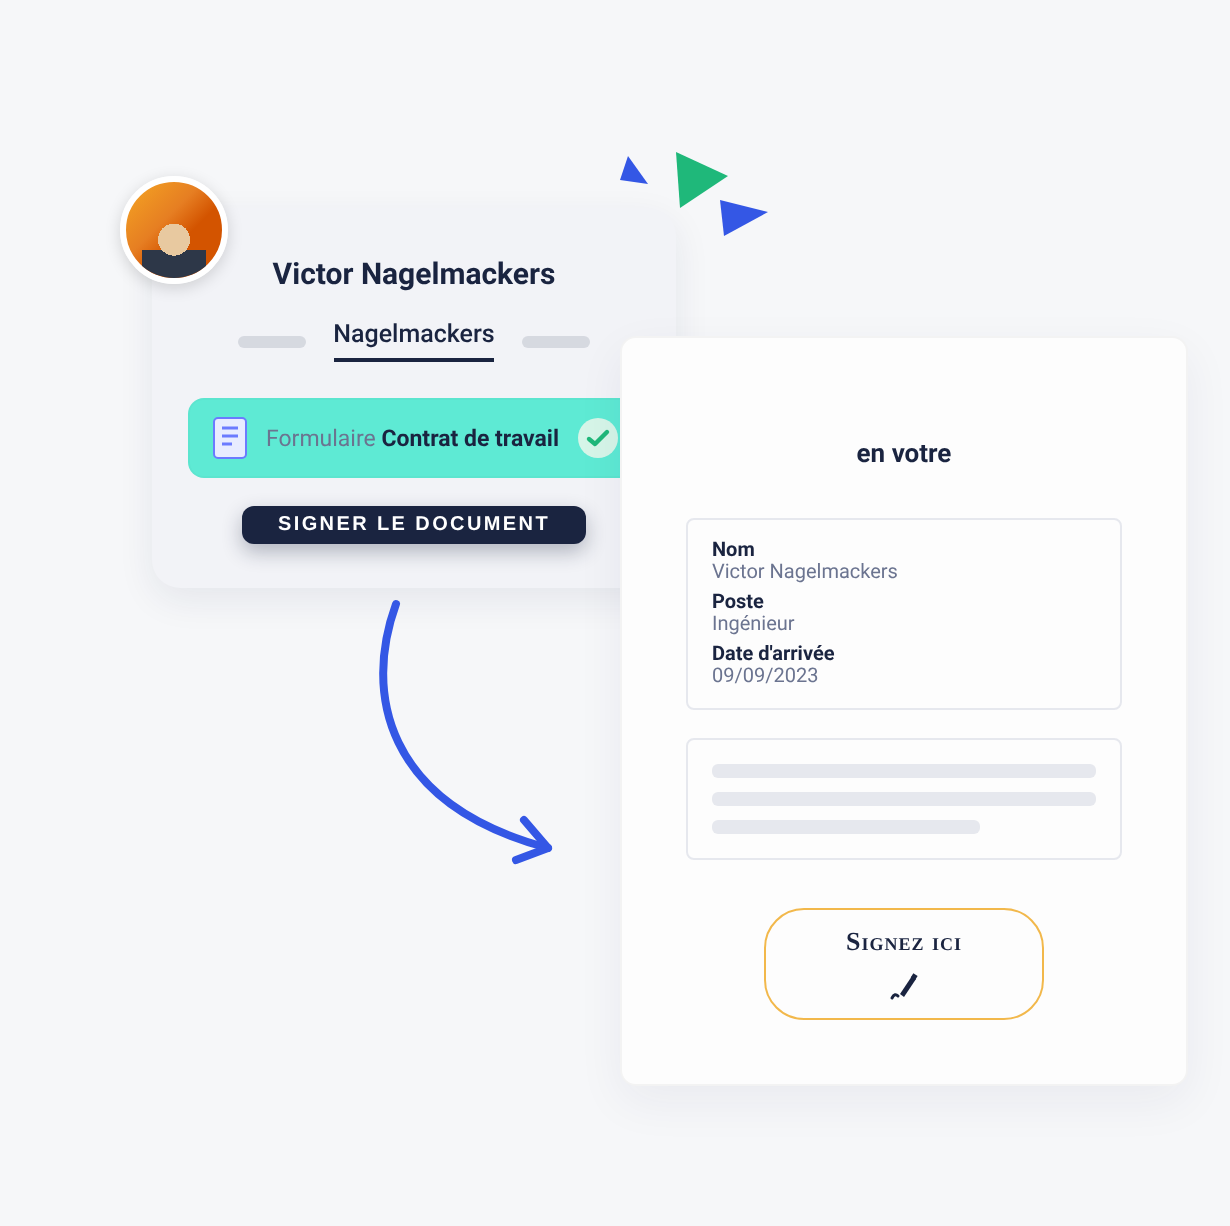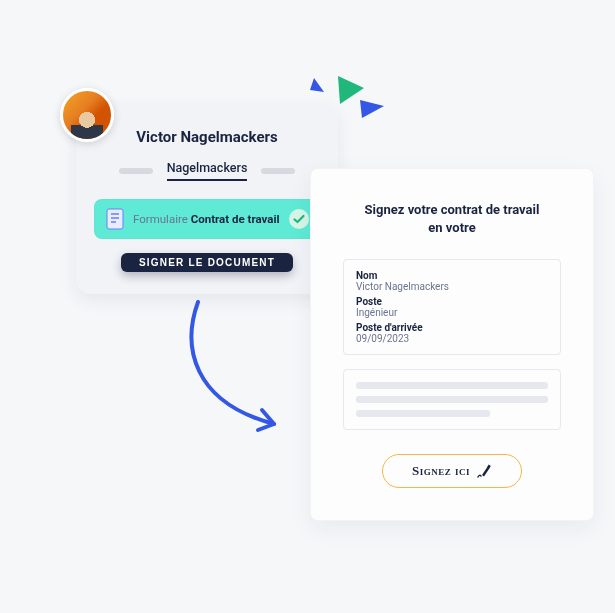--- a/index.html
+++ b/index.html
@@ -200,20 +200,21 @@
     display: flex;
     align-items: center;
     justify-content: center;
     gap: 6px;
     width: 140px;
     margin: 0 auto;
     padding: 8px 14px;
     border: 1.5px solid #f2b84b;
     border-radius: 20px;
     cursor: pointer;
+    flex-direction: column;
   }
   .sign-here-text {
     font-family: "Comic Sans MS", "Marker Felt", cursive;
     font-size: 13px;
     font-weight: 700;
     color: #1a2440;
     letter-spacing: 0.5px;
     font-variant: small-caps;
   }
   .pen-icon {
@@ -260,35 +261,35 @@
   <button class="sign-btn">SIGNER LE DOCUMENT</button>
 </div>
 
 <svg class="arrow-swoosh" viewBox="0 0 128 150">
   <path d="M24,8 C8,52 18,108 100,130" stroke="#3457e5" stroke-width="4" fill="none" stroke-linecap="round"></path>
   <path d="M100,130 L88,116 M100,130 L84,136" stroke="#3457e5" stroke-width="4" fill="none" stroke-linecap="round"></path>
 </svg>
 
 <div class="doc-panel">
   <div class="doc-title">
-    <span>Signez votre contrat de travail</span><br>
+    <br>
     <span>en votre</span>
   </div>
 
   <div class="info-block">
     <div class="info-row">
       <div class="info-label">Nom</div>
       <div class="info-value">Victor Nagelmackers</div>
     </div>
     <div class="info-row">
       <div class="info-label">Poste</div>
       <div class="info-value">Ingénieur</div>
     </div>
     <div class="info-row">
-      <div class="info-label">Poste d'arrivée</div>
+      <div class="info-label">Date d'arrivée</div>
       <div class="info-value">09/09/2023</div>
     </div>
   </div>
 
   <div class="text-block">
     <div class="text-line"></div>
     <div class="text-line"></div>
     <div class="text-line"></div>
   </div>
 

